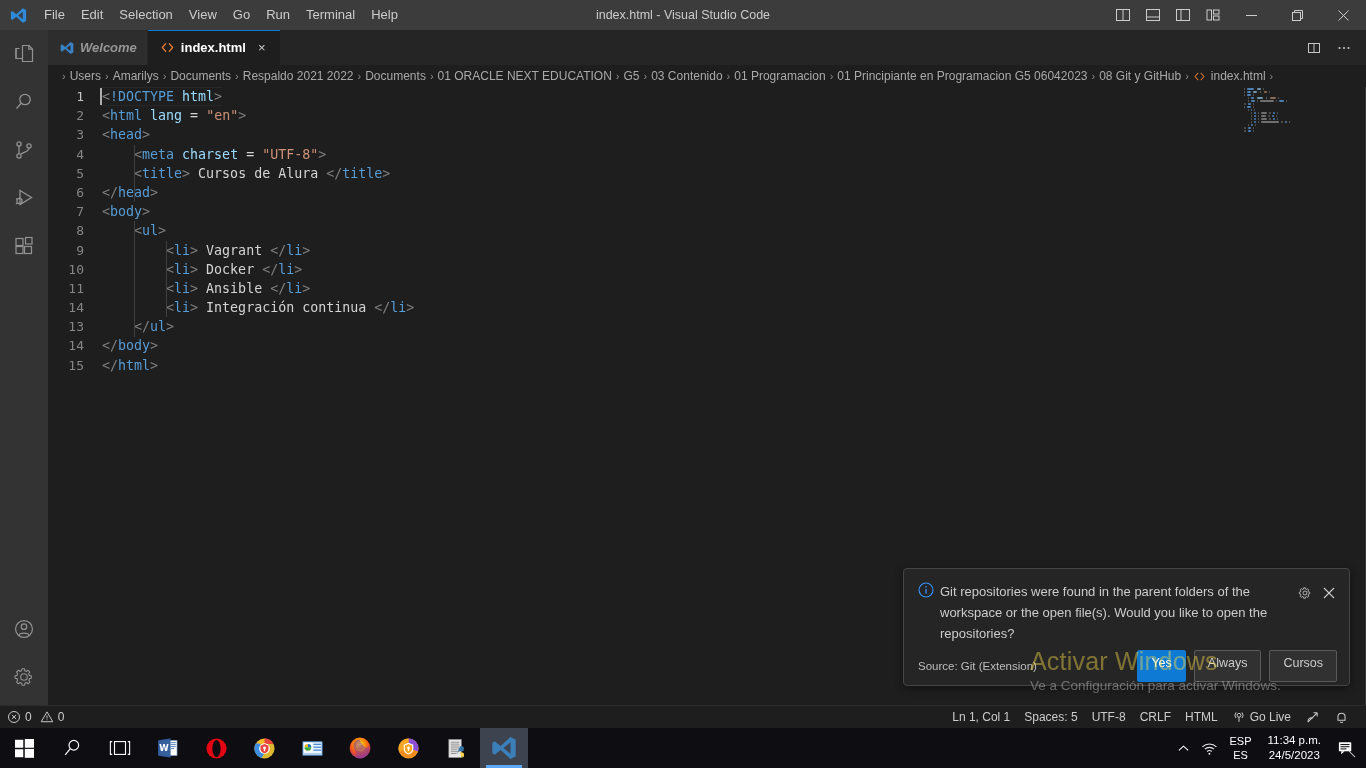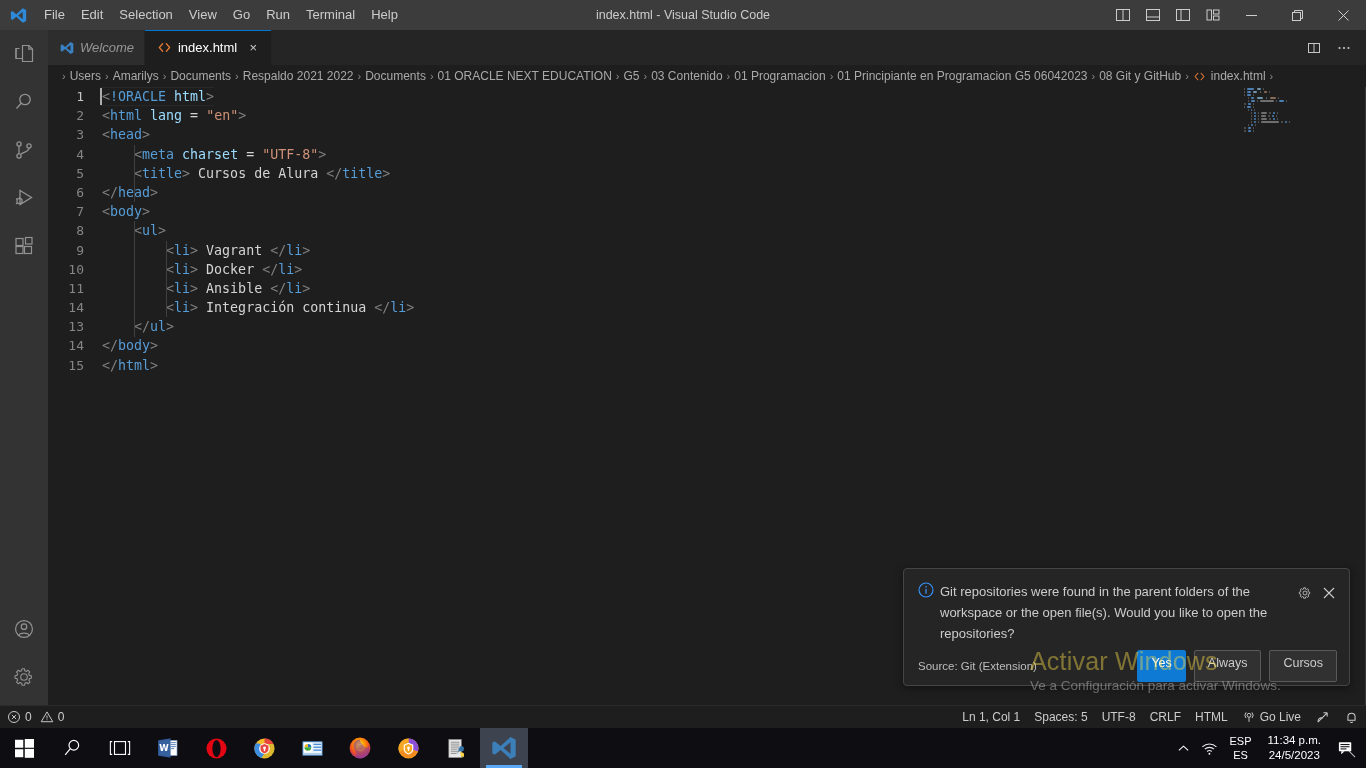--- a/index.html
+++ b/index.html
@@ -54,21 +54,21 @@
   .tabsrow { height:35px; background:#252526; display:flex; position:relative; }
   .tab {
     height:35px; display:flex; align-items:center; gap:6px; padding:0 10px 0 12px;
     background:#2d2d2d; color:#969696; font-size:13px; cursor:default;
     border-right:1px solid #252526; position:relative; max-width:240px;
   }
   .tab.active { background:#1e1e1e; color:#ffffff; }
   .tab.active:before {
     content:""; position:absolute; left:0; right:0; top:0; height:1px; background:#0078d4;
   }
-  .tab .tname { white-space:nowrap; overflow:hidden; text-overflow:ellipsis; }
+  .tab .tname { white-space:nowrap; overflow:hidden; text-overflow:ellipsis;font-weight:bold; }
   .tab.preview .tname { font-style:italic; }
   .tab .tclose {
     width:16px; height:16px; display:flex; align-items:center; justify-content:center;
     font-size:13px; color:#cccccc; border-radius:3px; margin-left:2px;
   }
   .tabs-actions {
     margin-left:auto; display:flex; align-items:center; gap:2px; padding-right:8px;
     background:#252526;
   }
   .ta-btn { width:28px; height:28px; display:flex; align-items:center; justify-content:center; border-radius:4px; cursor:default; }
@@ -159,21 +159,21 @@
   .wm1 { font-size:25px; color:#fde047; opacity:.42; line-height:30px; letter-spacing:.2px; }
   .wm2 { font-size:13.5px; color:#d9d9d9; opacity:.42; line-height:20px; }
 
   
   .statusbar {
     position:absolute; left:0; top:705px; width:1366px; height:23px;
     background:#1e1e1e; border-top:1px solid #2b2b2b;
     display:flex; align-items:center; font-size:12px; color:#cccccc;
   }
   .sb-left { display:flex; align-items:center; height:23px; }
-  .sb-right { margin-left:auto; display:flex; align-items:center; height:23px; }
+  .sb-right { margin-left:auto; display:flex; align-items:center; height:23px; padding-right:10px; }
   .sb-item {
     height:23px; line-height:23px; padding:0 7px; display:flex; align-items:center; gap:4px;
     cursor:default; white-space:nowrap;
   }
 
   
   .taskbar {
     position:absolute; left:0; top:728px; width:1366px; height:40px;
     background:#0d0d12; display:flex; align-items:center;
   }
@@ -410,21 +410,21 @@
           </span>
           <span>index.html</span>
         </span>
         <span class="bc-sep">›</span>
       </div>
 
     <div class="codewrap">
       <div class="code" id="code-root">
           <div class="cline cur">
             <div class="gutter">1</div>
-            <div class="ctext"><span class="tk-punct">&lt;</span><span class="tk-doctype">!ORACLE</span><span class="tk-txt"> </span><span class="tk-attr">html</span><span class="tk-punct">&gt;</span><span class="caret"></span></div>
+            <div class="ctext"><span class="tk-punct">&lt;</span><span class="tk-doctype">!DOCTYPE</span><span class="tk-txt"> </span><span class="tk-attr">html</span><span class="tk-punct">&gt;</span><span class="caret"></span></div>
           </div>
           <div class="cline">
             <div class="gutter">2</div>
             <div class="ctext"><span class="tk-punct">&lt;</span><span class="tk-tag">html</span><span class="tk-txt"> </span><span class="tk-attr">lang</span><span class="tk-txt"> </span><span class="tk-eq">=</span><span class="tk-txt"> </span><span class="tk-str">"en"</span><span class="tk-punct">&gt;</span></div>
           </div>
           <div class="cline">
             <div class="gutter">3</div>
             <div class="ctext"><span class="tk-punct">&lt;</span><span class="tk-tag">head</span><span class="tk-punct">&gt;</span></div>
           </div>
           <div class="cline">

